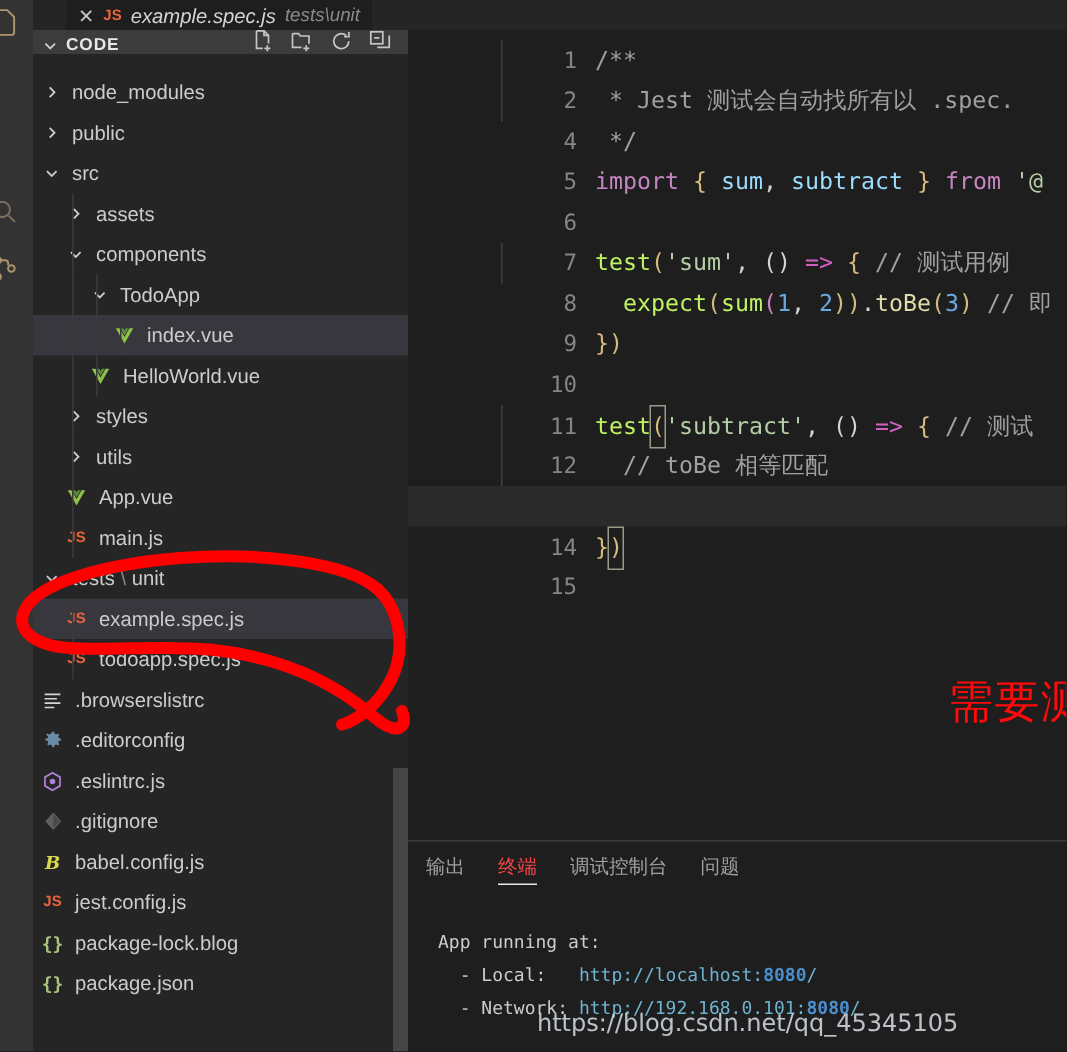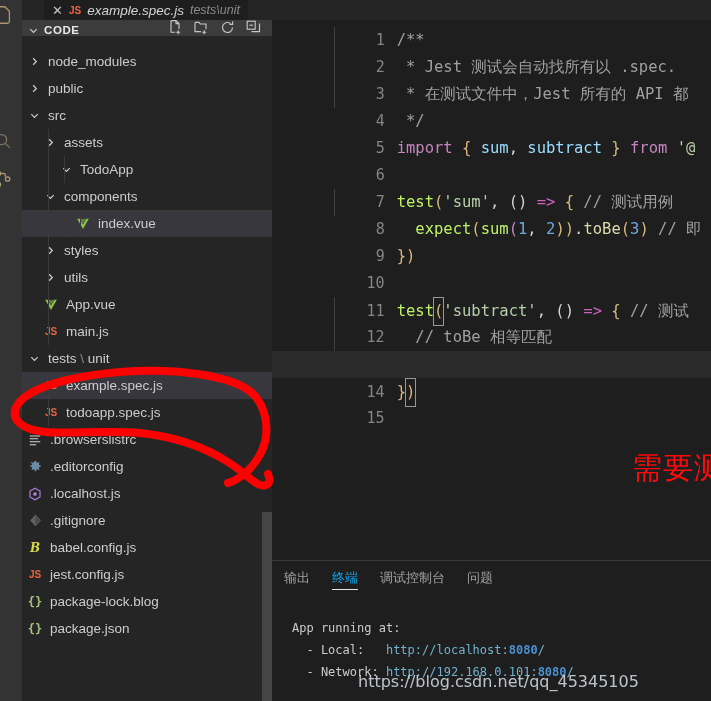--- a/index.html
+++ b/index.html
@@ -123,21 +123,21 @@
   
   .panel {
     position:absolute; left:272px; top:560px; width:439px; height:141px;
     background:#1e1e1e; border-top:1px solid #3a3a3a;
   }
   .panel-tabs { display:flex; align-items:center; height:34px; padding-left:12px; gap:22px; }
   .ptab {
     font-size:13px; color:#a0a0a0; position:relative; height:34px;
     display:flex; align-items:center; cursor:pointer;
   }
-  .ptab.active { color:#0ea5e9; }
+  .ptab.active { color:#ef4444; }
   .ptab.active::after {
     content:""; position:absolute; left:0; right:0; bottom:5px;
     height:1.5px; background:#e7e7e7;
   }
   .term {
     padding:22px 0 0 20px;
     font-family:"DejaVu Sans Mono","Liberation Mono",monospace;
     font-size:12px; line-height:22px; color:#cccccc; white-space:pre;
   }
   .term .lnk { color:#6fb3d2; }
@@ -253,81 +253,93 @@
           <span style="display: inline-block; flex: 0 0 20px; width: 20px;"></span>
           <span class="twisty">
             <svg viewBox="0 0 12 12" fill="none" stroke="#cfcfcf" stroke-width="1.3">
               <path d="M4.5 2.5L8 6l-3.5 3.5"></path>
             </svg>
           </span>
           <span class="fname">assets</span>
         </div>
         <div class="row">
           <span class="guide" style="left: 26px;"></span>
+          <span style="display: inline-block; flex: 0 0 20px; width: 20px;"></span>
+          <span class="twisty">
+            <svg viewBox="0 0 12 12" fill="none" stroke="#cfcfcf" stroke-width="1.3">
+              <path d="M2.5 4.5L6 8l3.5-3.5"></path>
+            </svg>
+          </span>
+          <span class="fname">components</span>
+        </div>
+        <div class="row">
+          <span class="guide" style="left: 26px;"></span>
           <span class="guide" style="left: 42px;"></span>
           <span style="display: inline-block; flex: 0 0 36px; width: 36px;"></span>
           <span class="twisty">
             <svg viewBox="0 0 12 12" fill="none" stroke="#cfcfcf" stroke-width="1.3">
               <path d="M2.5 4.5L6 8l3.5-3.5"></path>
             </svg>
           </span>
           <span class="fname">TodoApp</span>
-        </div>
-        <div class="row">
-          <span class="guide" style="left: 26px;"></span>
-          <span style="display: inline-block; flex: 0 0 20px; width: 20px;"></span>
-          <span class="twisty">
-            <svg viewBox="0 0 12 12" fill="none" stroke="#cfcfcf" stroke-width="1.3">
-              <path d="M2.5 4.5L6 8l3.5-3.5"></path>
-            </svg>
-          </span>
-          <span class="fname">components</span>
         </div>
         <div class="row sel">
           <span class="guide" style="left: 26px;"></span>
           <span class="guide" style="left: 42px;"></span>
           <span class="guide" style="left: 58px;"></span>
           <span style="display: inline-block; flex: 0 0 52px; width: 52px;"></span>
           <span class="ficon">
             <svg width="14" height="14" viewBox="0 0 24 24">
               <path d="M2 3h4.2L12 13 17.8 3H22L12 20.5z" fill="#8dc149"></path>
               <path d="M7.2 3h3.2L12 5.6 13.6 3h3.2L12 11z" fill="#5d8f3c"></path>
             </svg>
           </span>
           <span class="fname">index.vue</span>
         </div>
         <div class="row">
           <span class="guide" style="left: 26px;"></span>
-          <span style="display: inline-block; flex: 0 0 20px; width: 20px;"></span>
-          <span class="twisty">
-            <svg viewBox="0 0 12 12" fill="none" stroke="#cfcfcf" stroke-width="1.3">
-              <path d="M4.5 2.5L8 6l-3.5 3.5"></path>
-            </svg>
-          </span>
-          <span class="fname">styles</span>
-        </div>
-        <div class="row">
-          <span class="guide" style="left: 26px;"></span>
-          <span style="display: inline-block; flex: 0 0 20px; width: 20px;"></span>
-          <span class="twisty">
-            <svg viewBox="0 0 12 12" fill="none" stroke="#cfcfcf" stroke-width="1.3">
-              <path d="M4.5 2.5L8 6l-3.5 3.5"></path>
-            </svg>
-          </span>
-          <span class="fname">utils</span>
-        </div>
-        <div class="row">
-          <span class="guide" style="left: 26px;"></span>
-          <span style="display: inline-block; flex: 0 0 20px; width: 20px;"></span>
+          <span class="guide" style="left: 42px;"></span>
+          <span style="display: inline-block; flex: 0 0 36px; width: 36px;"></span>
           <span class="ficon">
             <svg width="14" height="14" viewBox="0 0 24 24">
               <path d="M2 3h4.2L12 13 17.8 3H22L12 20.5z" fill="#8dc149"></path>
               <path d="M7.2 3h3.2L12 5.6 13.6 3h3.2L12 11z" fill="#5d8f3c"></path>
             </svg>
           </span>
+          <span class="fname">HelloWorld.vue</span>
+        </div>
+        <div class="row">
+          <span class="guide" style="left: 26px;"></span>
+          <span style="display: inline-block; flex: 0 0 20px; width: 20px;"></span>
+          <span class="twisty">
+            <svg viewBox="0 0 12 12" fill="none" stroke="#cfcfcf" stroke-width="1.3">
+              <path d="M4.5 2.5L8 6l-3.5 3.5"></path>
+            </svg>
+          </span>
+          <span class="fname">styles</span>
+        </div>
+        <div class="row">
+          <span class="guide" style="left: 26px;"></span>
+          <span style="display: inline-block; flex: 0 0 20px; width: 20px;"></span>
+          <span class="twisty">
+            <svg viewBox="0 0 12 12" fill="none" stroke="#cfcfcf" stroke-width="1.3">
+              <path d="M4.5 2.5L8 6l-3.5 3.5"></path>
+            </svg>
+          </span>
+          <span class="fname">utils</span>
+        </div>
+        <div class="row">
+          <span class="guide" style="left: 26px;"></span>
+          <span style="display: inline-block; flex: 0 0 20px; width: 20px;"></span>
+          <span class="ficon">
+            <svg width="14" height="14" viewBox="0 0 24 24">
+              <path d="M2 3h4.2L12 13 17.8 3H22L12 20.5z" fill="#8dc149"></path>
+              <path d="M7.2 3h3.2L12 5.6 13.6 3h3.2L12 11z" fill="#5d8f3c"></path>
+            </svg>
+          </span>
           <span class="fname">App.vue</span>
         </div>
         <div class="row">
           <span class="guide" style="left: 26px;"></span>
           <span style="display: inline-block; flex: 0 0 20px; width: 20px;"></span>
           <span class="ficon">
             <span style="color:#e9643c;font-size:10px;font-weight:bold;font-family:'Liberation Sans',sans-serif;">JS</span>
           </span>
           <span class="fname">main.js</span>
         </div>
@@ -376,21 +388,21 @@
           <span class="fname">.editorconfig</span>
         </div>
         <div class="row">
           <span style="display: inline-block; flex: 0 0 4px; width: 4px;"></span>
           <span class="ficon">
             <svg width="14" height="14" viewBox="0 0 24 24">
               <path d="M12 2l8.6 5v10L12 22 3.4 17V7z" fill="none" stroke="#b07fd8" stroke-width="2"></path>
               <circle cx="12" cy="12" r="3.2" fill="#b07fd8"></circle>
             </svg>
           </span>
-          <span class="fname">.localhost.js</span>
+          <span class="fname">.eslintrc.js</span>
         </div>
         <div class="row">
           <span style="display: inline-block; flex: 0 0 4px; width: 4px;"></span>
           <span class="ficon">
             <svg width="13" height="13" viewBox="0 0 24 24">
               <path d="M12 2l9 10-9 10-9-10z" fill="#4a4a4a" stroke="#6f6f6f" stroke-width="1.2"></path>
               <path d="M12 2v20l-9-10z" fill="#5f5f5f"></path>
             </svg>
           </span>
           <span class="fname">.gitignore</span>
@@ -432,23 +444,20 @@
     <div class="code">
 
       <div class="cl">
         <span class="ln">1</span><span class="ct t-doc">/**</span>
       </div>
 
       <div class="cl"><span class="ind-guide"></span>
         <span class="ln">2</span><span class="ct t-doc"> * Jest 测试会自动找所有以 .spec.</span>
       </div>
 
-      <div class="cl"><span class="ind-guide"></span>
-        <span class="ln">3</span><span class="ct t-doc"> * 在测试文件中，Jest 所有的 API 都</span>
-      </div>
 
       <div class="cl"><span class="ind-guide"></span>
         <span class="ln">4</span><span class="ct t-doc"> */</span>
       </div>
 
       <div class="cl">
         <span class="ln">5</span><span class="ct"><span class="t-kw">import</span><span class="t-brace1"> { </span><span class="t-var">sum</span><span class="t-punc">, </span><span class="t-var">subtract</span><span class="t-brace1"> } </span><span class="t-kw">from</span><span class="t-str"> '@</span></span>
       </div>
 
       <div class="cl">

